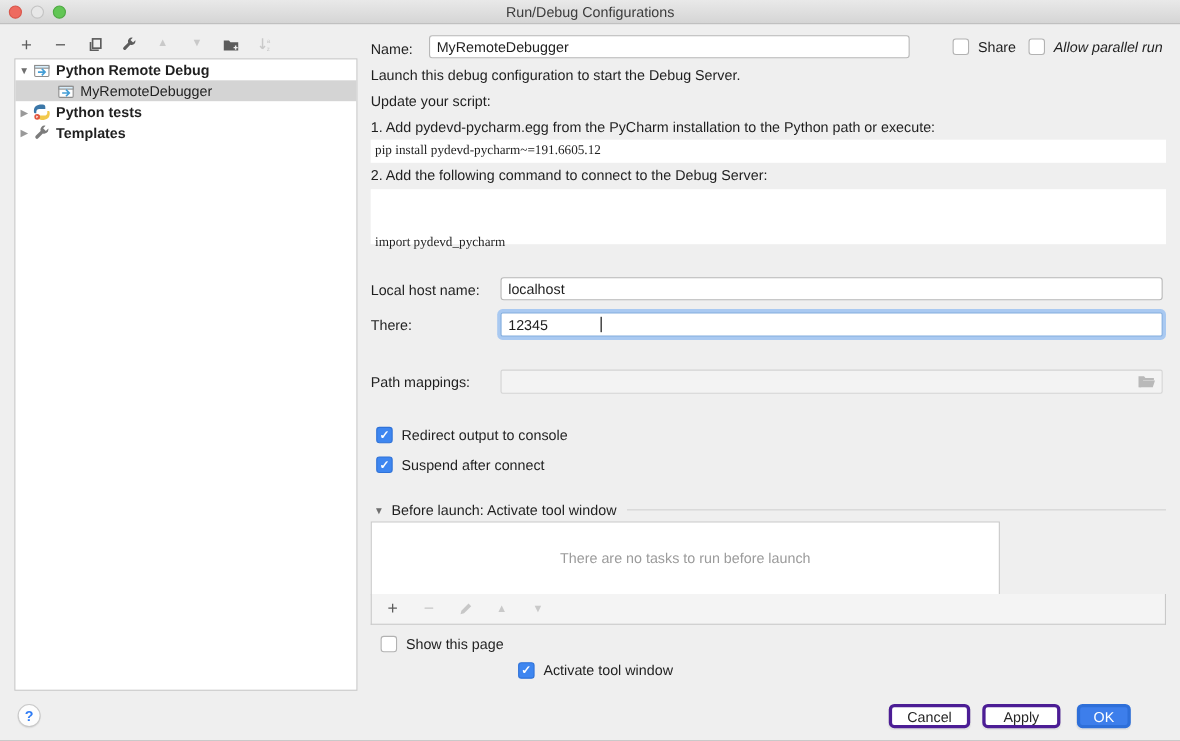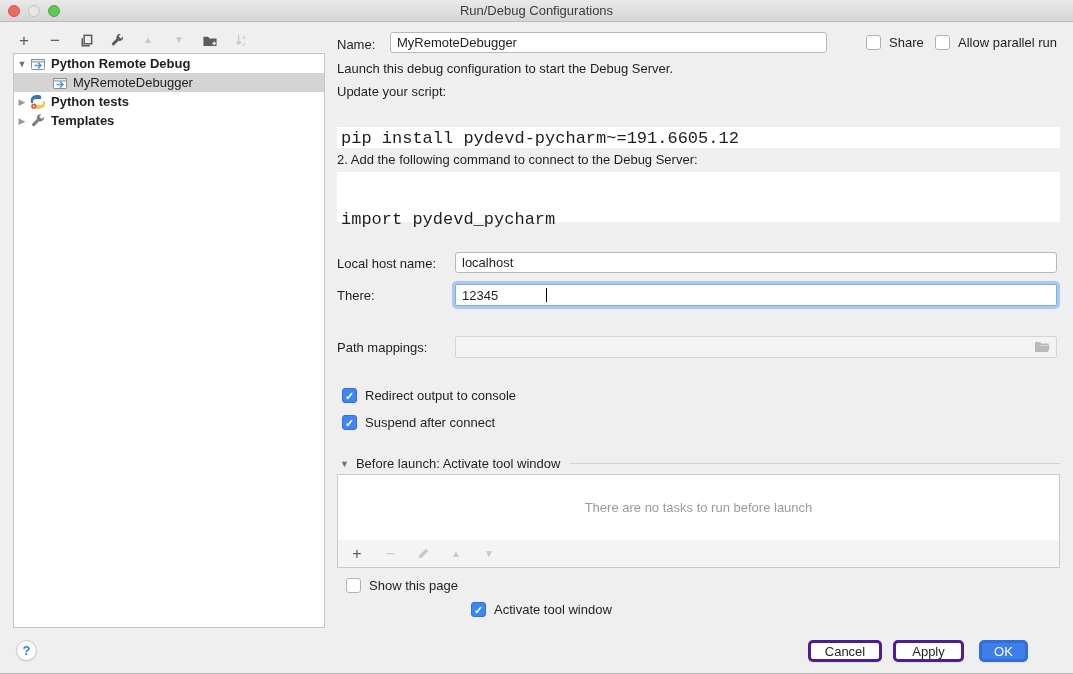--- a/index.html
+++ b/index.html
@@ -55,21 +55,21 @@
   .abs { position:absolute; }
   .flabel { color:#1f1f1f; white-space:nowrap; }
   .field {
     background:#fff; border:1px solid #b8b8b8; border-radius:3px;
     font-size:13px; font-family:"Liberation Sans",sans-serif; color:#1f1f1f;
     padding:2px 6px; height:21px;
   }
   input.field { outline:none; }
   .mono-strip {
     position:absolute; left:337px; width:723px; background:#ffffff;
-    font-family:Liberation Mono, monospace; font-size:17px; color:#1e1e1e;
+    font-family:Liberation Serif, serif; font-size:12px; color:#1e1e1e;
     white-space:pre;
   }
   .port-field {
     display:flex; align-items:center;
     border:1px solid #84aede; box-shadow:0 0 0 3px #a9c9f1; border-radius:2px;
     background:#fff; padding:0 6px; height:22px;
   }
   .caret { display:inline-block; width:1px; height:14px; background:#000; margin-left:1px; }
   .pm-field {
     background:#f3f3f3; border:1px solid #d4d4d4; border-radius:2px;
@@ -84,21 +84,21 @@
   .cb.checked { background:#3e86f0; border-color:#2f72d8; }
   .cb.checked::after {
     content:"✓"; color:#fff; font-size:11px; font-weight:bold;
     display:block; text-align:center; line-height:15px;
   }
   .cb-row { display:flex; align-items:center; gap:8px; }
   
   .bl-header { display:flex; align-items:center; gap:7px; }
   .bl-rule { flex:1; border-top:1px solid #d2d2d2; margin-left:3px; }
   .empty-box {
-    position:absolute; left:337px; top:474px; width:723px; height:67px;
+    position:absolute; left:337px; top:474px; width:572px; height:67px;
     background:#fff; border:1px solid #c9c9c9;
     display:flex; align-items:center; justify-content:center;
   }
   .empty-text { color:#9b9b9b; }
   .bl-toolbar {
     position:absolute; left:337px; top:540px; width:723px; height:28px;
     background:#f4f4f4; border:1px solid #c9c9c9; border-top:none;
     display:flex; align-items:center; gap:15px; padding-left:10px;
   }
   
@@ -206,27 +206,28 @@
       <span class="t-label bold">Templates</span>
     </div>
   </div>
 
   <span class="abs flabel" style="left:337px; top:37px;">Name:</span>
   <input class="abs field" style="left: 390px; top: 32px; width: 437px;" value="MyRemoteDebugger">
   <div class="abs cb-row" style="left:866px; top:35px;">
     <span class="cb"></span>
     <span>Share</span>
   </div>
-  <div class="abs cb-row" style="left:935px; top:35px;">
+  <div class="abs cb-row" style="left:935px; top:35px;font-style:italic;">
     <span class="cb"></span>
     <span>Allow parallel run</span>
   </div>
 
   <div class="abs" style="left:337px; top:61px;">Launch this debug configuration to start the Debug Server.</div>
   <div class="abs" style="left:337px; top:84px;">Update your script:</div>
+  <div class="abs" style="left:337px; top:108px;">1. Add pydevd-pycharm.egg from the PyCharm installation to the Python path or execute:</div>
   <div class="mono-strip" style="top:127px; height:21px; padding:2px 4px;">pip install pydevd-pycharm~=191.6605.12</div>
   <div class="abs" style="left:337px; top:152px;">2. Add the following command to connect to the Debug Server:</div>
   <div class="mono-strip" style="top:172px; height:50px; padding:3px 4px; line-height:18px;">
     <div>import pydevd_pycharm</div>
   </div>
 
   <span class="abs flabel" style="left:337px; top:256px;">Local host name:</span>
   <input class="abs field" style="left: 455px; top: 252px; width: 602px;" value="localhost">
 
   <span class="abs flabel" style="left:337px; top:288px;">There:</span>

